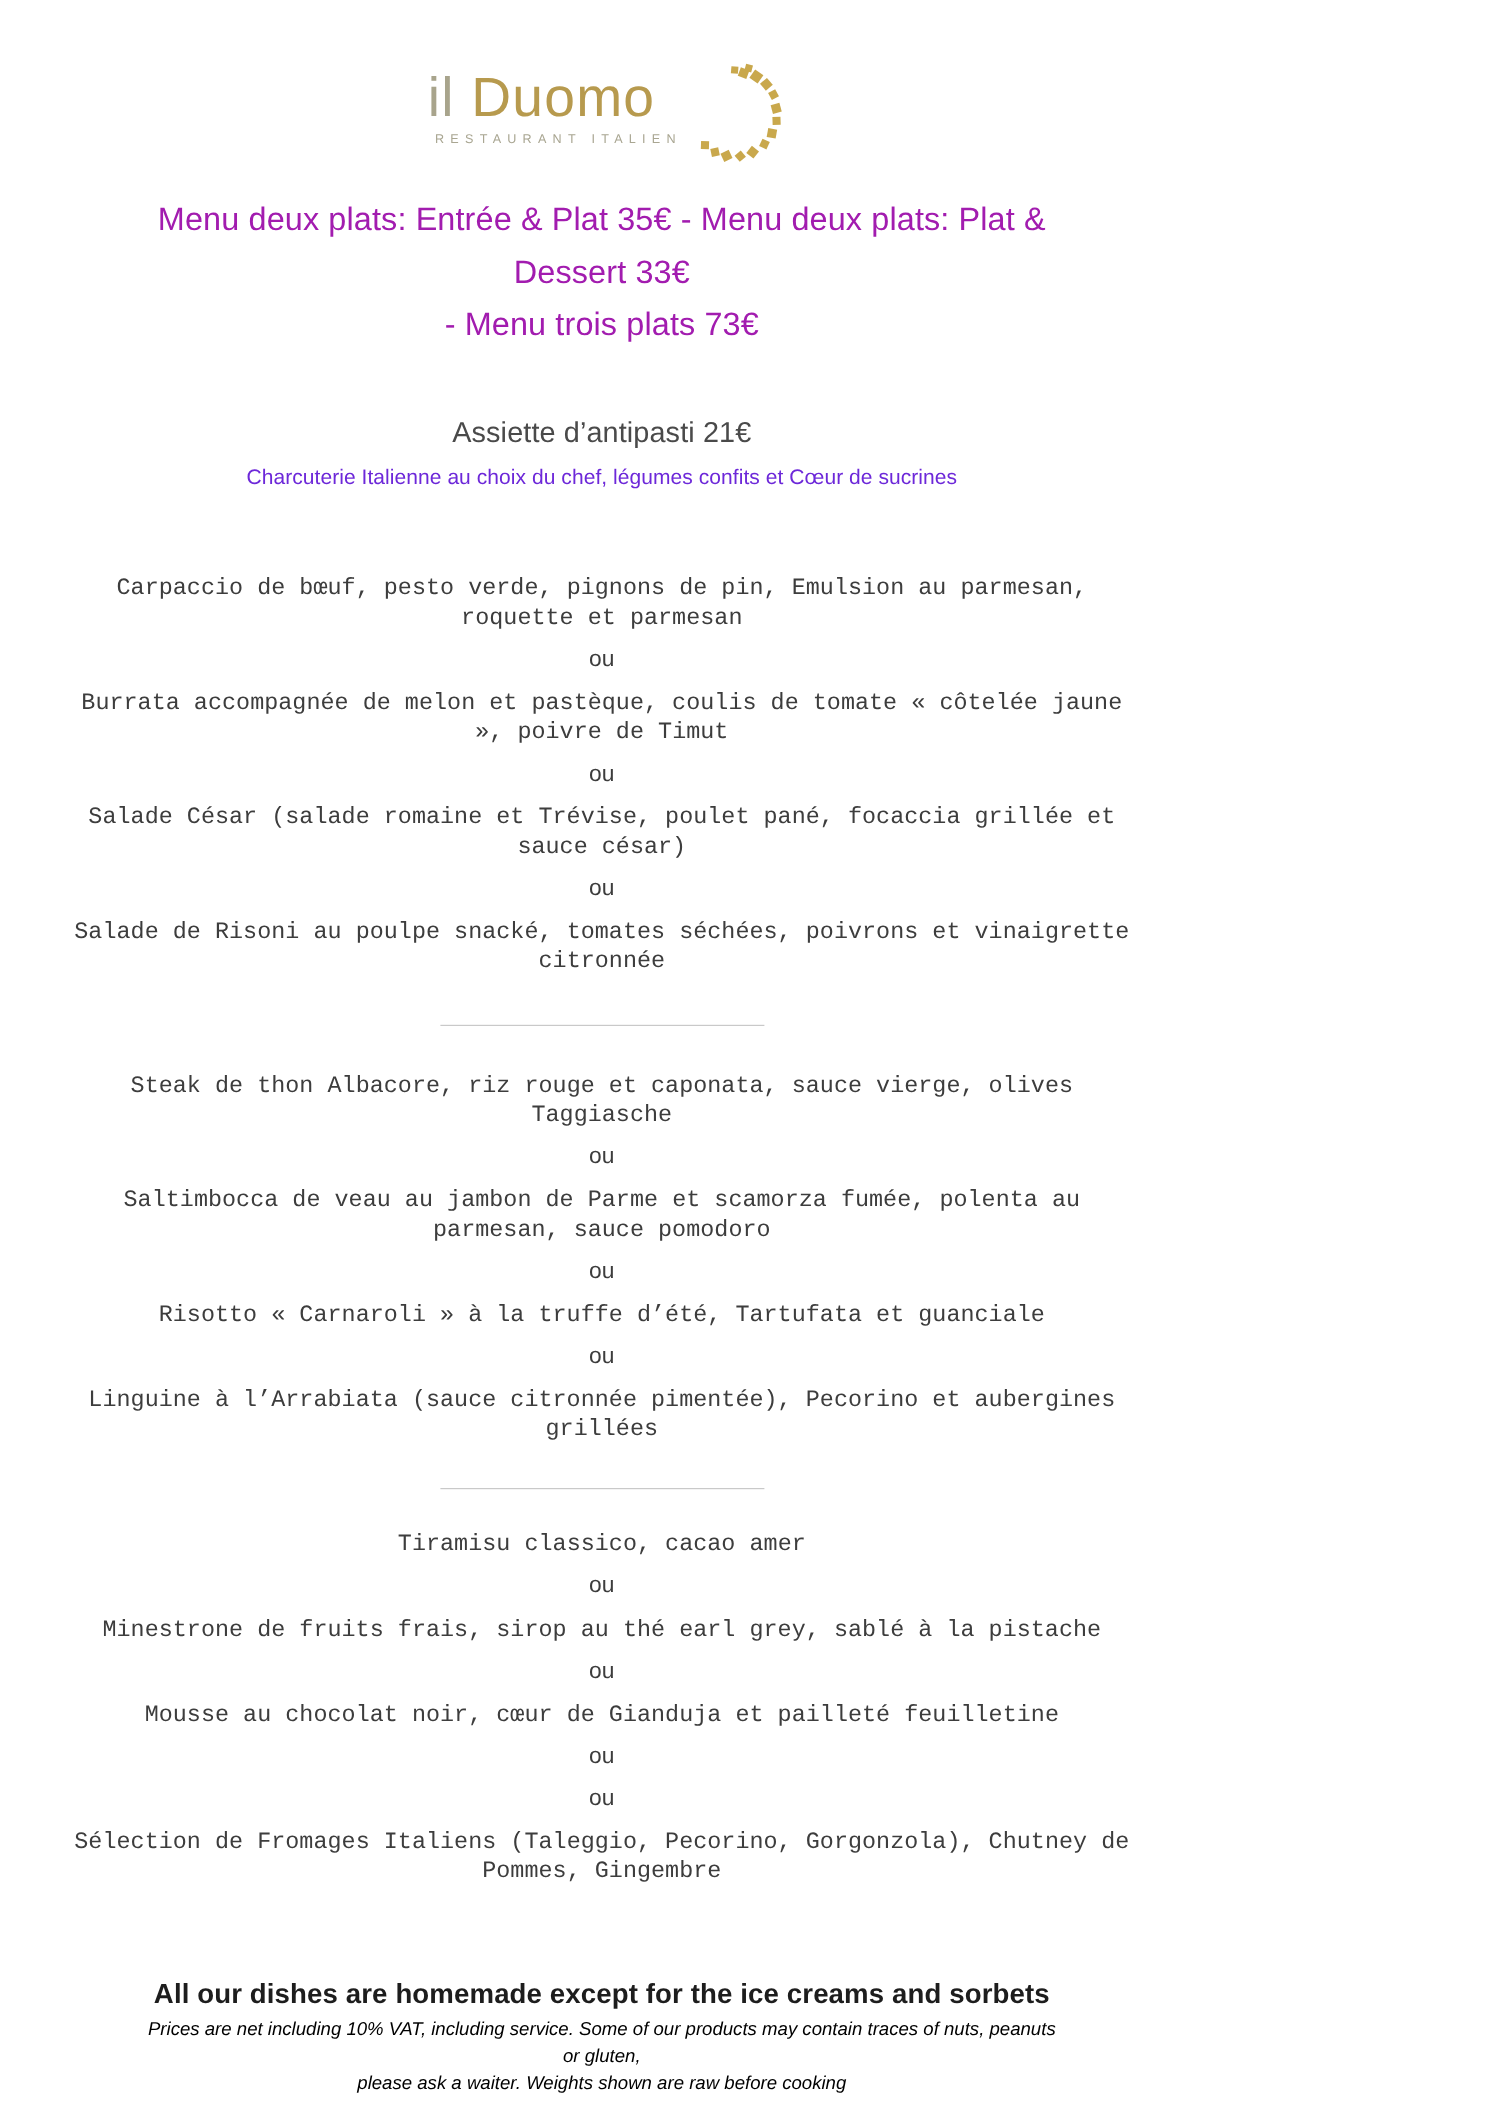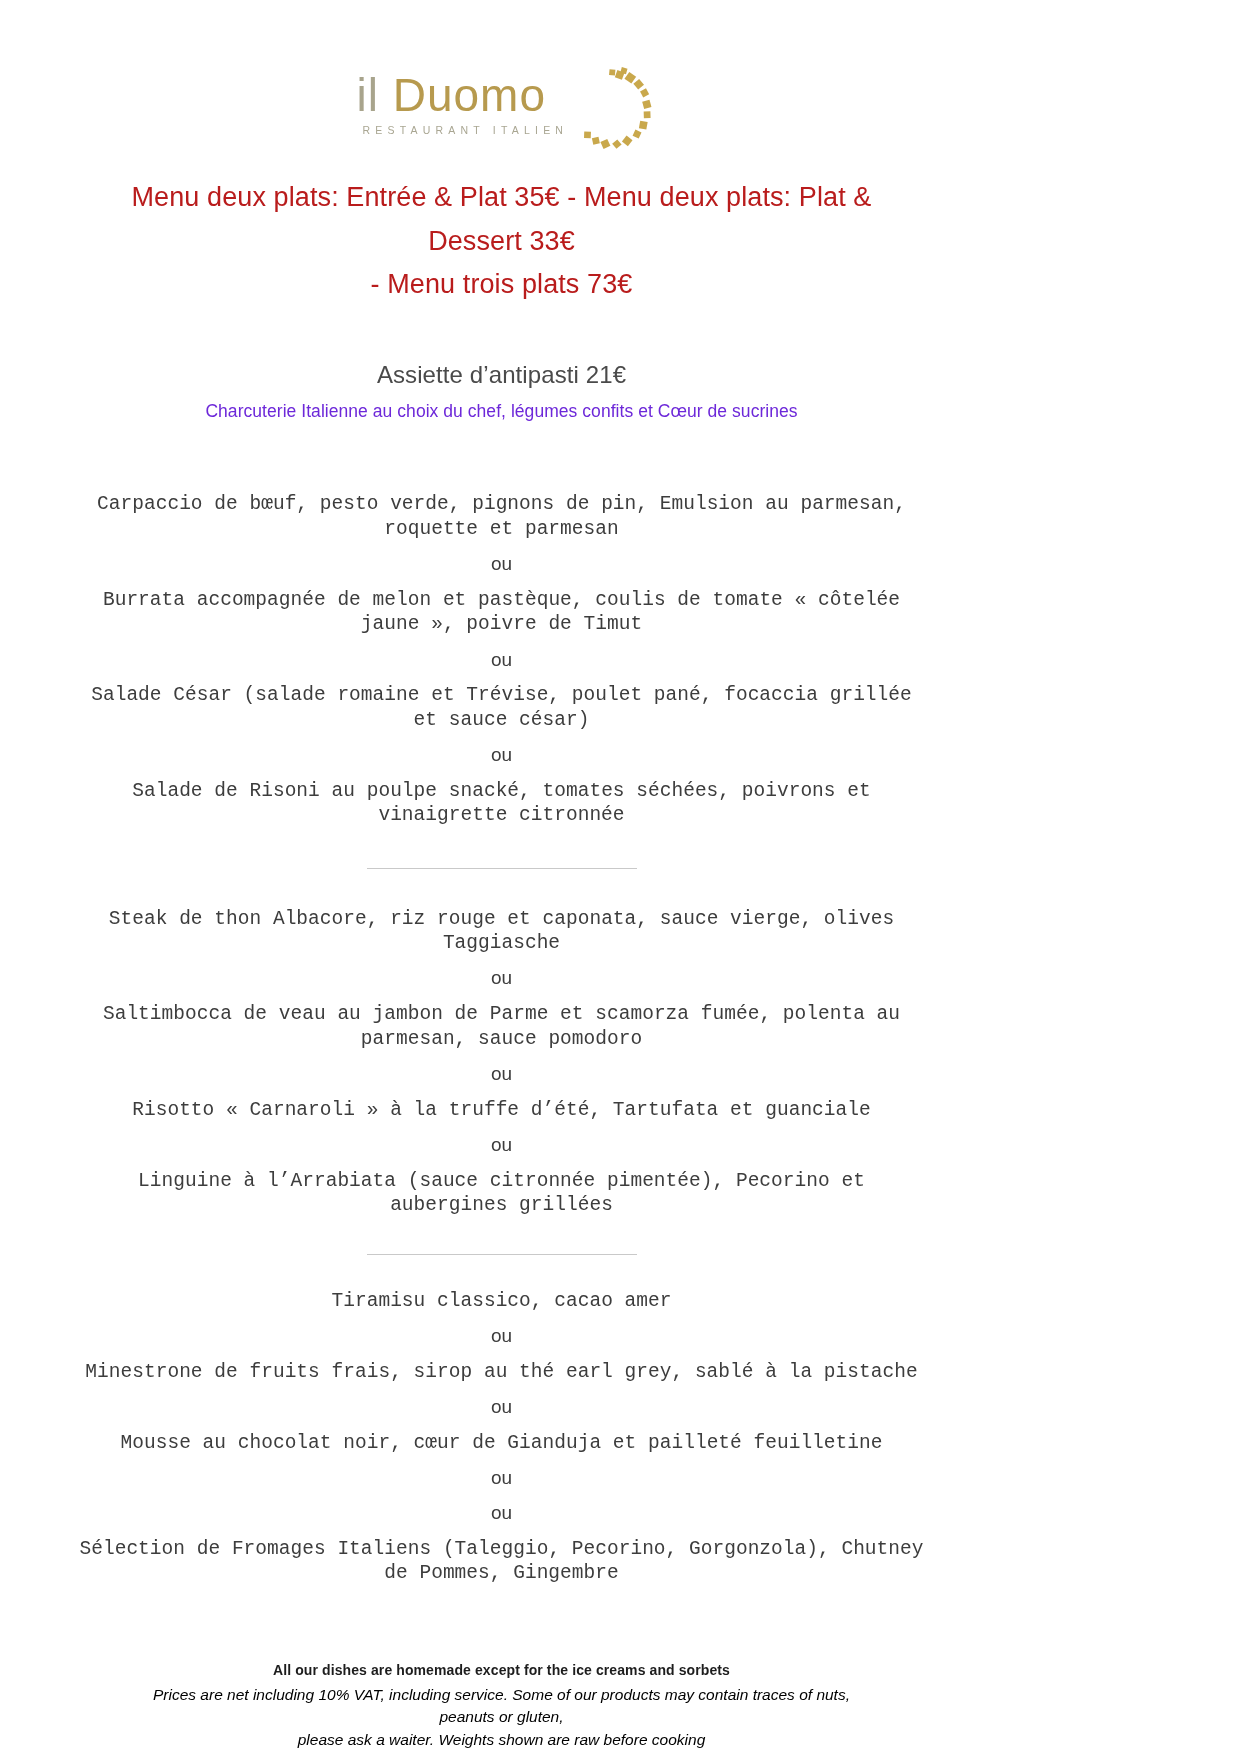--- a/index.html
+++ b/index.html
@@ -13,21 +13,21 @@
     font-family: "Liberation Sans", sans-serif;
     color: #3a3a3a;
     position: relative;
     overflow: hidden;
   }
 
   .page {
     width: 1003px;
     height: 1754px;
     box-sizing: border-box;
-    padding: 14px;
+    padding: 0;
     position: relative;
     background: #ffffff;
   }
 
   
   .logo-block {
     width: 100%;
     display: flex;
     justify-content: center;
     align-items: flex-start;
@@ -71,21 +71,21 @@
     top: 0px;
     width: 84px;
     height: 84px;
   }
 
   
   .headline {
     text-align: center;
     font-size: 27px;
     font-weight: 400;
-    color: #b91c1c;
+    color: #a21caf;
     line-height: 1.62;
     letter-spacing: 0.1px;
     margin: 44px 110px 0 110px;
   }
   .headline .ln2 {
     display: block;
   }
 
   
   .antipasti {
@@ -139,21 +139,21 @@
   }
   .rule.second { margin: 36px auto 34px auto; }
 
   
   .footer {
     text-align: center;
     margin-top: 76px;
     padding: 0 120px;
   }
   .footer-title {
-    font-size: 14px;
+    font-size: 23px;
     font-weight: bold;
     color: #1d1d1d;
     letter-spacing: 0.1px;
   }
   .footer-note {
     font-size: 15.5px;
     font-style: italic;
     color: #000000;
     line-height: 1.45;
     margin-top: 6px;

